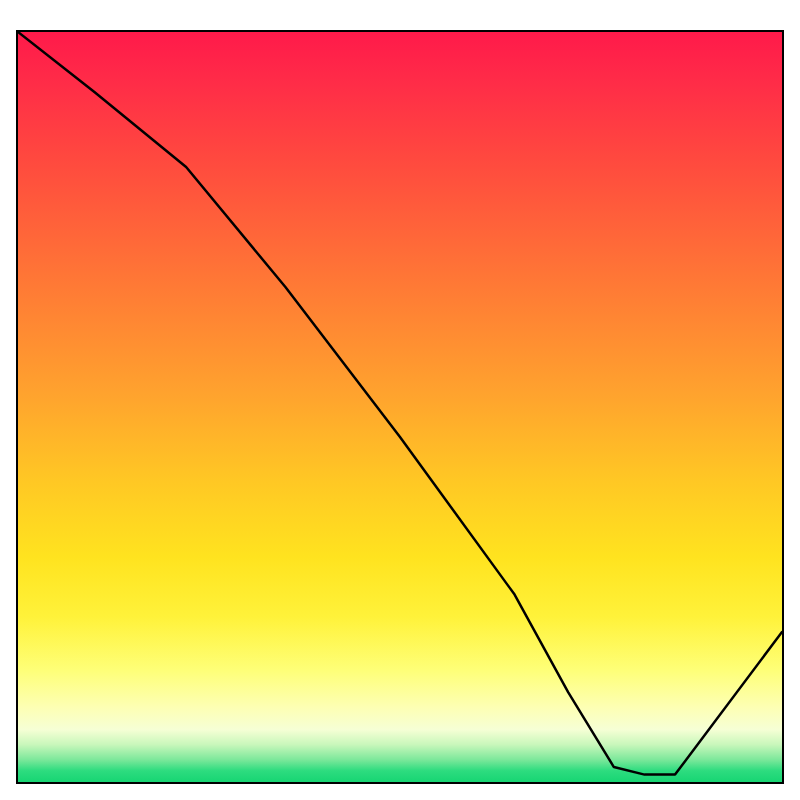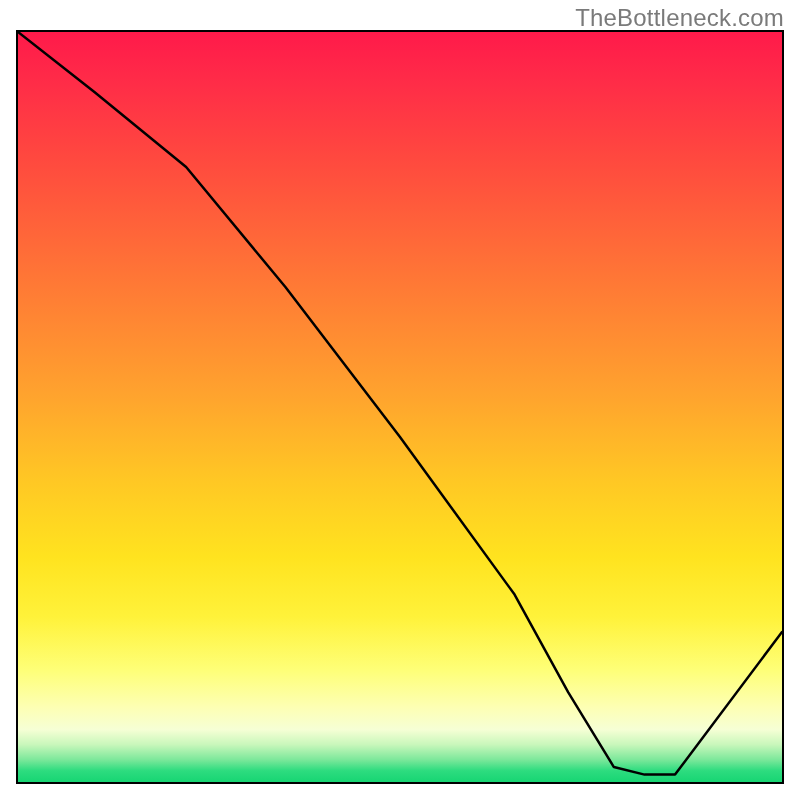--- a/index.html
+++ b/index.html
@@ -64,21 +64,20 @@
     color: #d35b5b;
     letter-spacing: 0.5px;
     transform: translate(-50%, -50%);
     white-space: nowrap;
   }
 </style>
 </head>
 <body>
 
 <div class="canvas">
-  <div class="watermark">TheBottleneck.com</div>
   <div class="plot-area">
     <div class="gradient"></div>
     <svg class="line-layer" viewBox="0 0 768 754" preserveAspectRatio="none">
       <polyline id="curve" fill="none" stroke="#000" stroke-width="2.5" stroke-linejoin="round" stroke-linecap="round" points="0.0,0.0 76.8,60.3 169.0,135.7 268.8,256.4 384.0,407.2 499.2,565.5 553.0,663.5 599.0,738.9 629.8,746.5 660.5,746.5 768.0,603.2"></polyline>
     </svg>
     <div class="marker" id="marker" style="left: 629.76px; top: 744.952px;"></div>
   </div>
 </div>
 
 </body></html>

